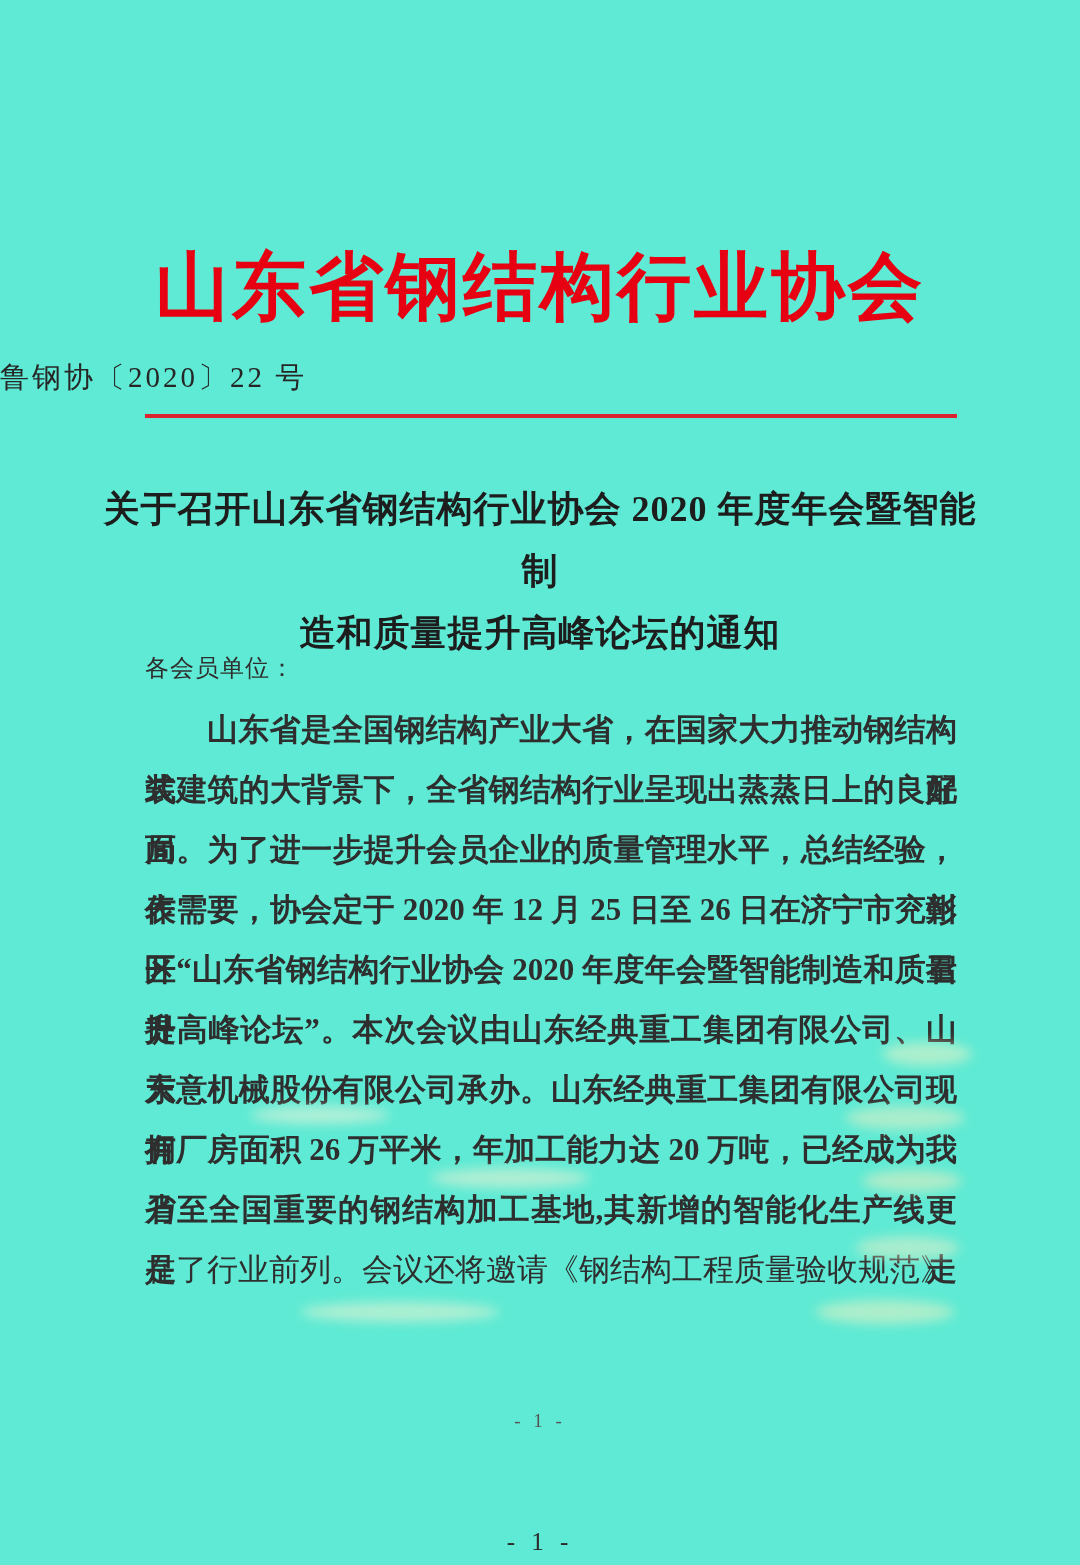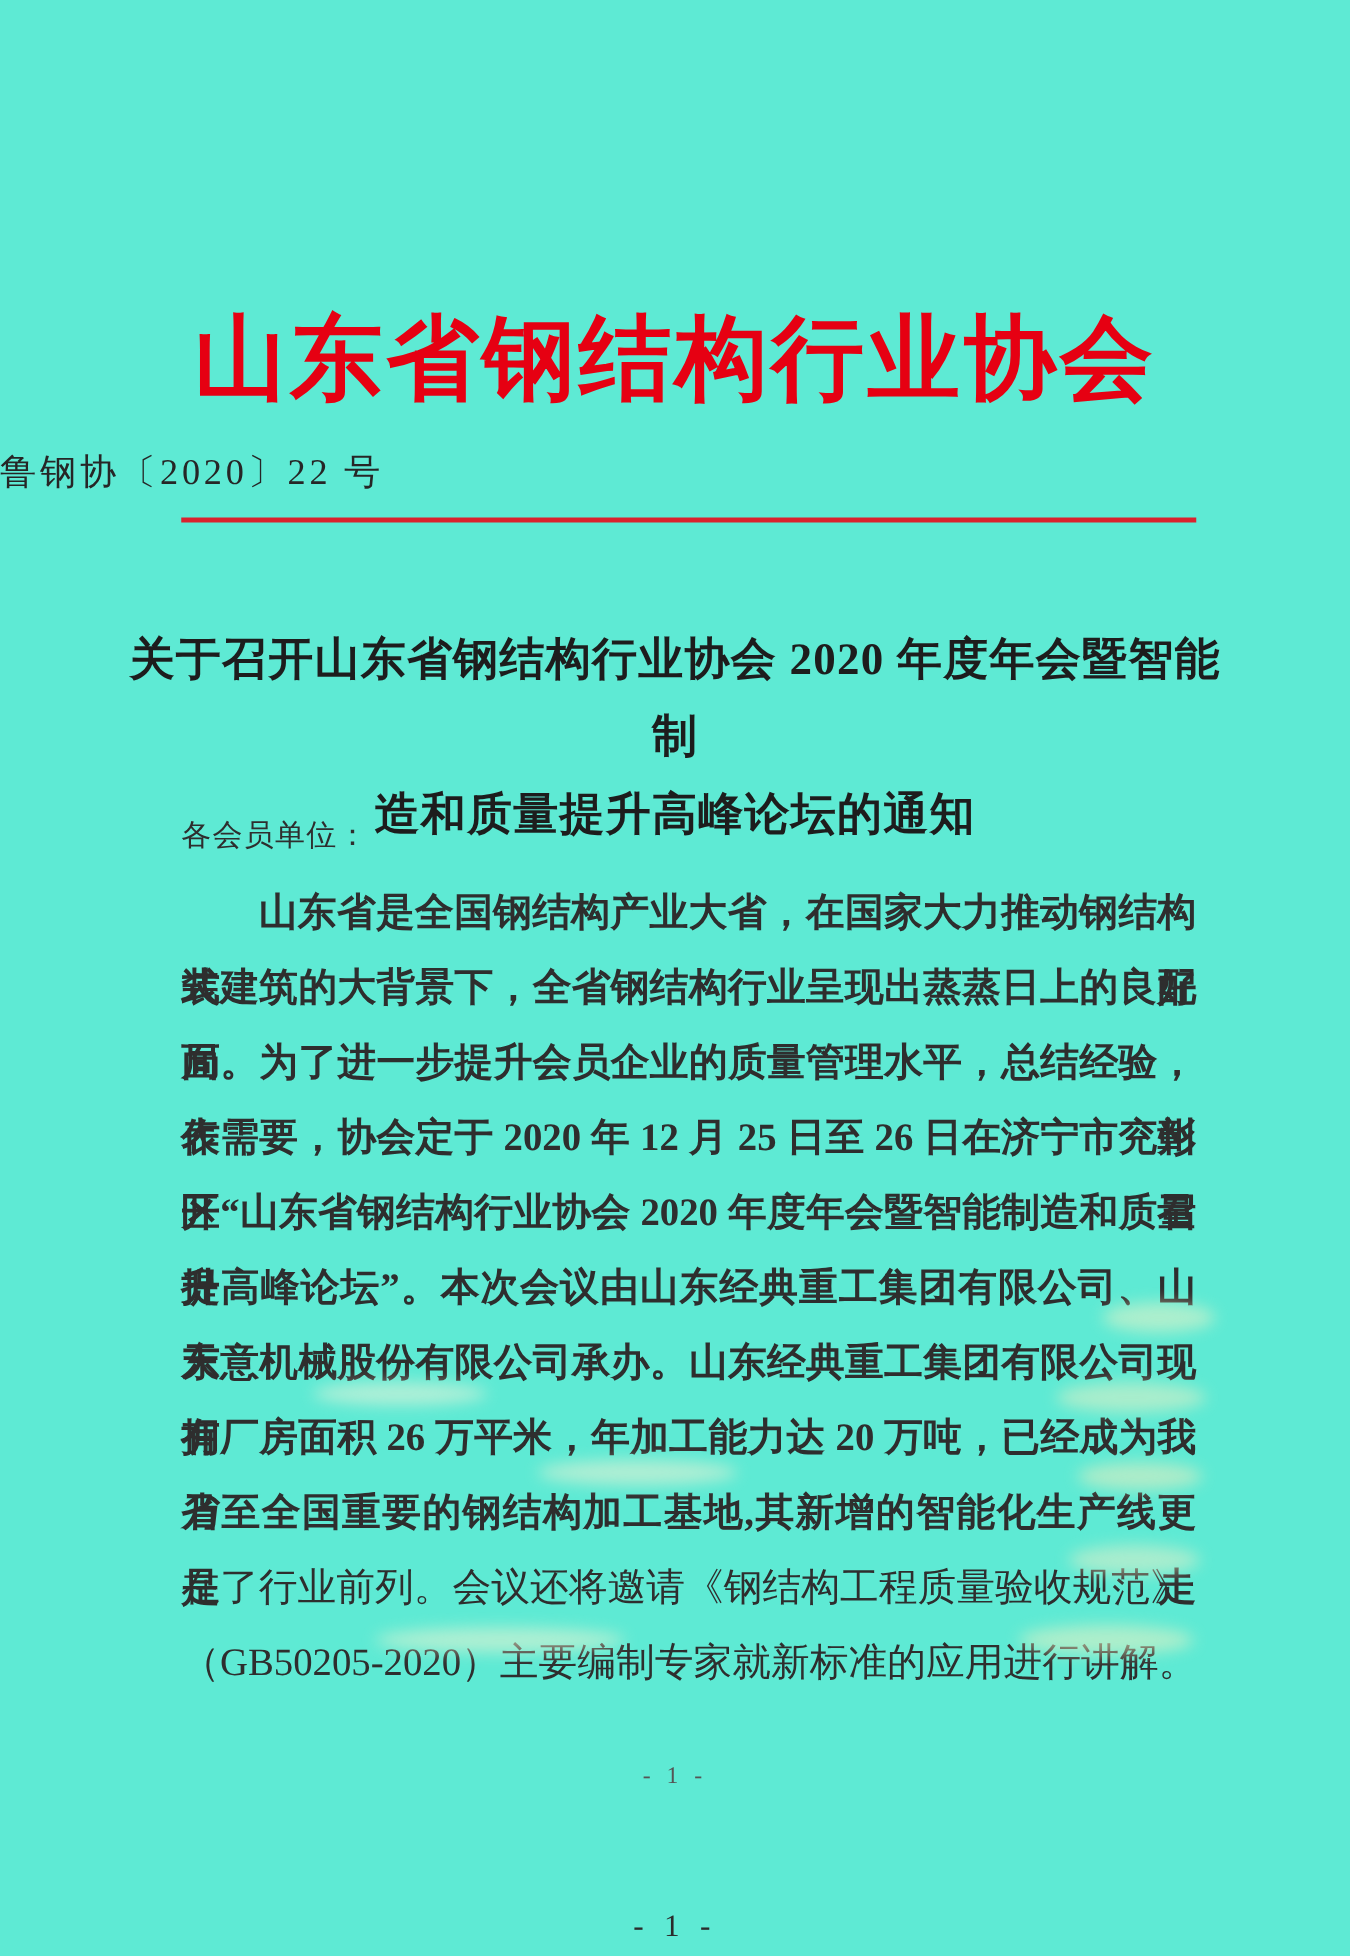--- a/index.html
+++ b/index.html
@@ -22,21 +22,21 @@
   .doc-no{
     position:absolute;top:358px;left:0;width:100%;
     text-align:left;
     font-size:29px;letter-spacing:3px;color:#262626;
   }
   .red-rule{
     position:absolute;top:414px;left:145px;
     width:812px;height:4px;background:#d9232e;
   }
   .doc-title{
-    position:absolute;top:496px;left:90px;width:900px;
+    position:absolute;top:478px;left:90px;width:900px;
     text-align:center;
     font-size:36px;font-weight:700;line-height:62px;
     color:#1d1d1d;letter-spacing:1px;
   }
   .salutation{
     position:absolute;top:652px;left:145px;
     font-size:24px;color:#2e2e2e;letter-spacing:1px;
   }
   .body-block{
     position:absolute;top:700px;left:145px;width:812px;
@@ -95,21 +95,20 @@
     <div class="bline just indent">山东省是全国钢结构产业大省，在国家大力推动钢结构装配</div>
     <div class="bline just">式建筑的大背景下，全省钢结构行业呈现出蒸蒸日上的良好局</div>
     <div class="bline just">面。为了进一步提升会员企业的质量管理水平，总结经验，表彰</div>
     <div class="bline just">作需要，协会定于 2020 年 12 月 25 日至 26 日在济宁市兖州区召</div>
     <div class="bline just">开“山东省钢结构行业协会 2020 年度年会暨智能制造和质量提</div>
     <div class="bline just">升高峰论坛”。本次会议由山东经典重工集团有限公司、山东</div>
     <div class="bline just">天意机械股份有限公司承办。山东经典重工集团有限公司现拥</div>
     <div class="bline just">有厂房面积 26 万平米，年加工能力达 20 万吨，已经成为我省</div>
     <div class="bline just">乃至全国重要的钢结构加工基地,其新增的智能化生产线更是走</div>
     <div class="bline">在了行业前列。会议还将邀请《钢结构工程质量验收规范》</div>
-    <div class="bline">（GB50205-2020）主要编制专家就新标准的应用进行讲解。</div>
   </div>
 
   <span class="artifact a1"></span>
   <span class="artifact a2"></span>
   <span class="artifact a3"></span>
   <span class="artifact a4"></span>
   <span class="artifact a5"></span>
   <span class="artifact a6"></span>
   <span class="artifact a7"></span>
   <span class="artifact a8"></span>

